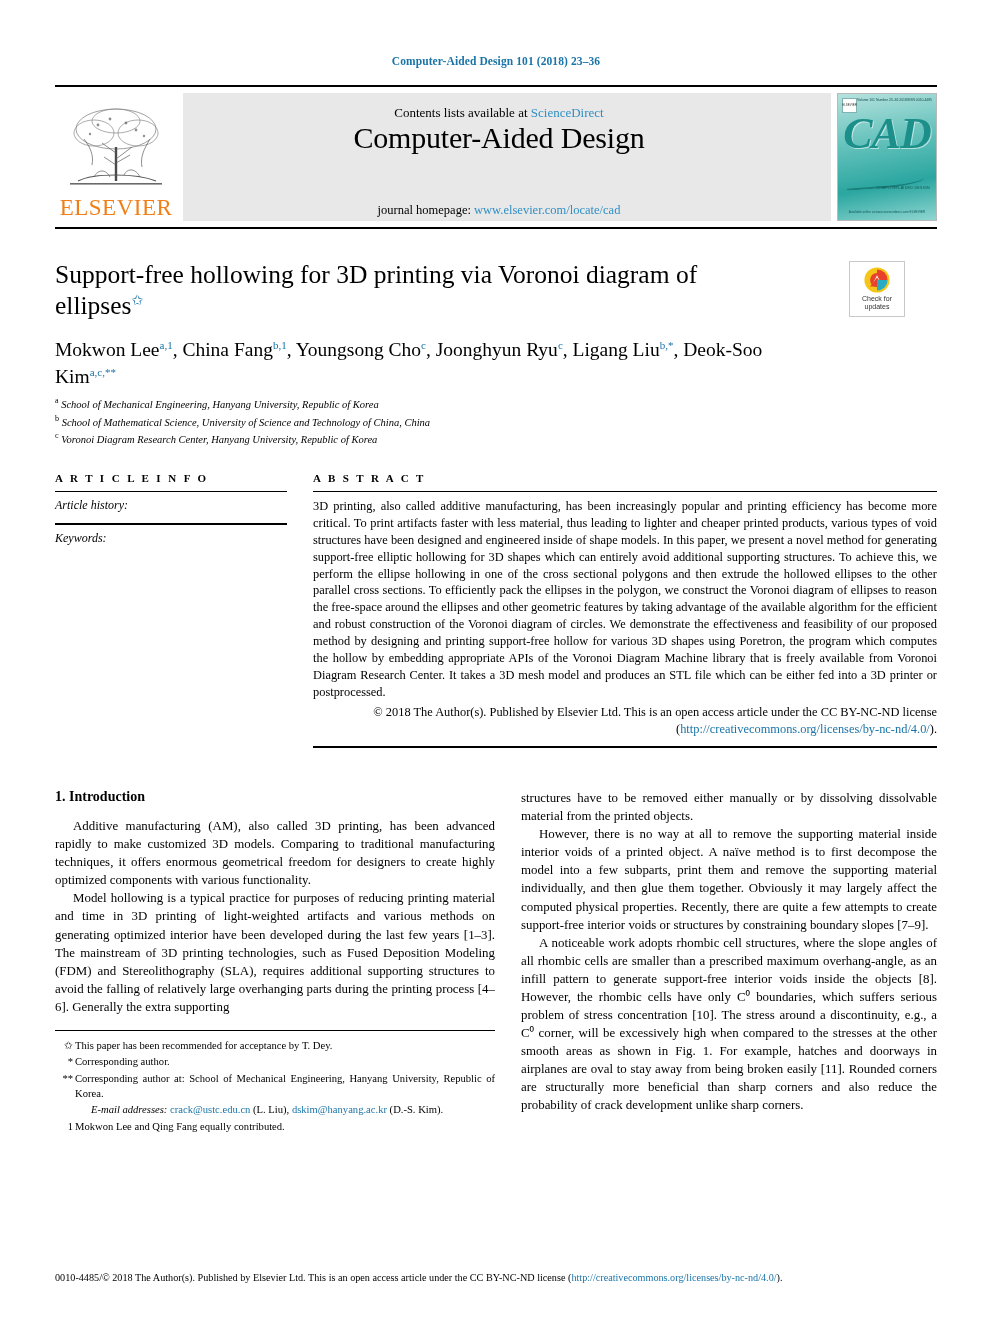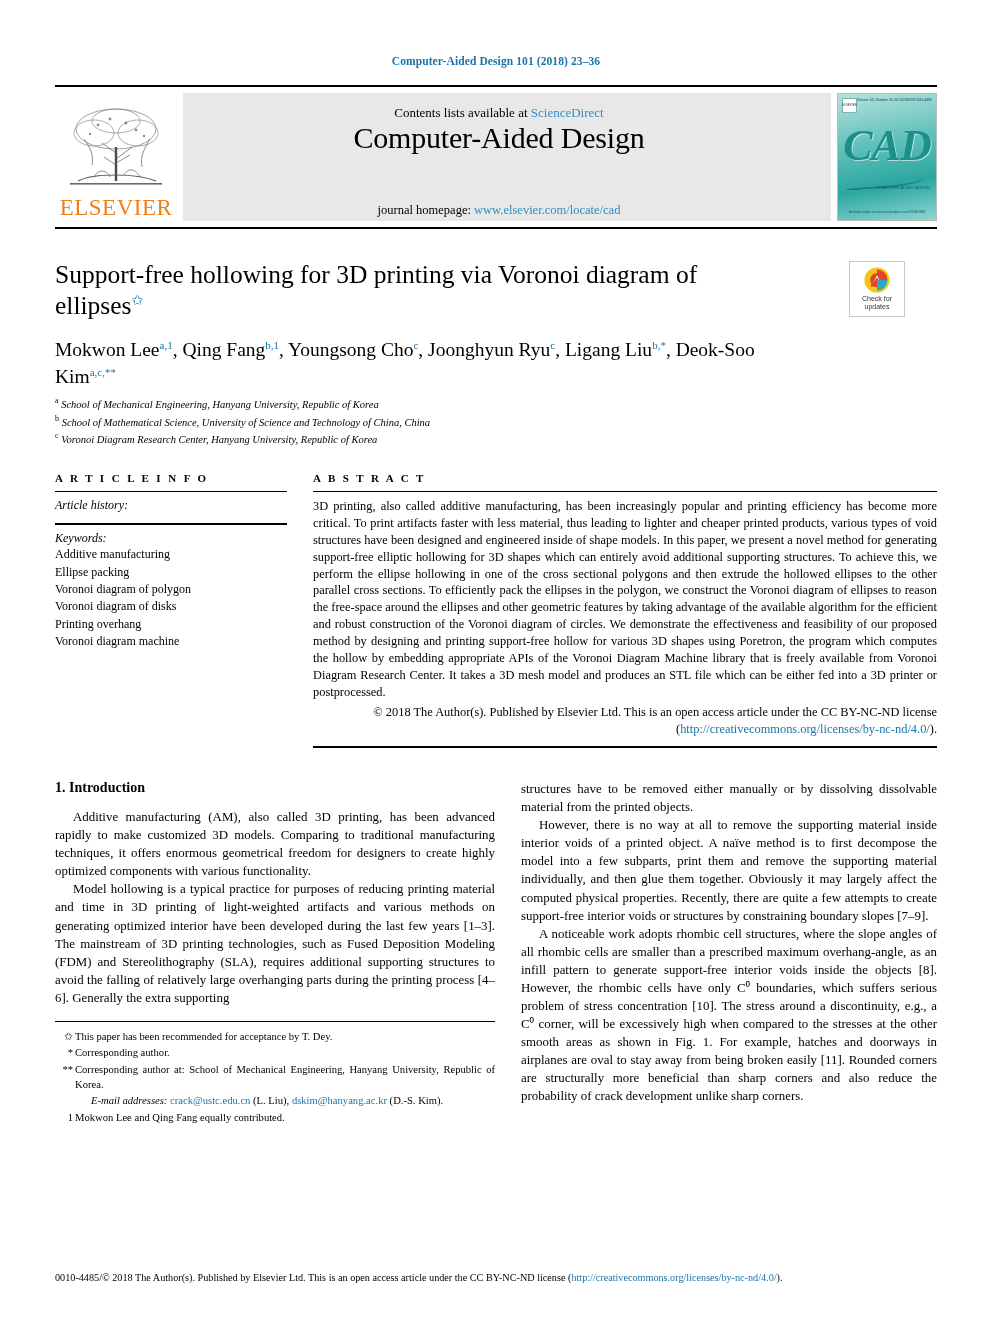--- a/index.html
+++ b/index.html
@@ -103,21 +103,21 @@
     position:absolute; top:4px; left:4px; right:4px;
     display:flex; justify-content:space-between; align-items:flex-start;
     font-size:3.4px; color:#14494a; font-family:"Liberation Sans",sans-serif;
   }
   .cover-els {
     width:13px;height:13px;background:#fff;border:.5px solid #7fb3b1;
     display:flex;align-items:center;justify-content:center;
     font-size:3px;line-height:1.05;color:#333;text-align:center;
   }
   .cad-word {
-    position:absolute; top:26px; left:0; right:0;
+    position:absolute; top:14px; left:0; right:0;
     text-align:center;
     font-family:"Liberation Serif", serif;
     font-size:44px;
     font-style:italic;
     font-weight:bold;
     color:#1d8f8a;
     text-shadow: 1px 1px 0 rgba(255,255,255,.55);
     letter-spacing:-1px;
   }
   .cad-swoosh {
@@ -209,21 +209,21 @@
     font-size: 12.4px;
     line-height: 1.36;
     text-align: right;
     margin-top: 4px;
   }
   .abstract-copy .lic-url { color:#1a74a8; }
   .abs-rule-bottom { border-top: 2.4px solid #000; margin-top: 8px; }
 
   
   .body-cols {
-    margin-top: 32px;
+    margin-top: 41px;
     display: flex;
     gap: 26px;
   }
   .bcol { flex: 1 1 0; }
   .sect-title {
     font-size: 14px;
     font-weight: bold;
     margin: 0 0 12px 0;
   }
   .para {
@@ -353,21 +353,21 @@
         <path d="M29 16 A13 13 0 0 1 16 29 L16 16 Z" fill="#29abc4"></path>
       </svg>
       <div class="crossmark-text">
         <span>Check for</span><br>
         <span>updates</span>
       </div>
     </div>
 
     <div class="authors">
       <span><span>Mokwon Lee</span><sup>a,1</sup></span>,
-      <span><span>Qing Fang</span><sup>b,1</sup></span>,
+      <span><span>China Fang</span><sup>b,1</sup></span>,
       <span><span>Youngsong Cho</span><sup>c</sup></span>,
       <span><span>Joonghyun Ryu</span><sup>c</sup></span>,
       <span><span>Ligang Liu</span><sup>b,*</sup></span>,
       <span><span>Deok-Soo Kim</span><sup>a,c,**</sup></span>
     </div>
 
     <div class="affiliations">
       <div><sup>a</sup> <span>School of Mechanical Engineering, Hanyang University, Republic of Korea</span></div>
       <div><sup>b</sup> <span>School of Mathematical Science, University of Science and Technology of China, China</span></div>
       <div><sup>c</sup> <span>Voronoi Diagram Research Center, Hanyang University, Republic of Korea</span></div>
@@ -375,28 +375,20 @@
   </div>
 
   <div class="info-abstract">
 
     <div class="col-info">
       <div class="sec-head">A R T I C L E    I N F O</div>
       <div class="rule-thin"></div>
       <div class="info-italic">Article history:</div>
       <div class="rule-thick"></div>
       <div class="info-italic">Keywords:</div>
-      <div class="info-list">
-        <div>Additive manufacturing</div>
-        <div>Ellipse packing</div>
-        <div>Voronoi diagram of polygon</div>
-        <div>Voronoi diagram of disks</div>
-        <div>Printing overhang</div>
-        <div>Voronoi diagram machine</div>
-      </div>
     </div>
 
     <div class="col-abs">
       <div class="sec-head">A B S T R A C T</div>
       <div class="rule-thin"></div>
       <div class="abstract-body">3D printing, also called additive manufacturing, has been increasingly popular and printing efficiency has become more critical. To print artifacts faster with less material, thus leading to lighter and cheaper printed products, various types of void structures have been designed and engineered inside of shape models. In this paper, we present a novel method for generating support-free elliptic hollowing for 3D shapes which can entirely avoid additional supporting structures. To achieve this, we perform the ellipse hollowing in one of the cross sectional polygons and then extrude the hollowed ellipses to the other parallel cross sections. To efficiently pack the ellipses in the polygon, we construct the Voronoi diagram of ellipses to reason the free-space around the ellipses and other geometric features by taking advantage of the available algorithm for the efficient and robust construction of the Voronoi diagram of circles. We demonstrate the effectiveness and feasibility of our proposed method by designing and printing support-free hollow for various 3D shapes using Poretron, the program which computes the hollow by embedding appropriate APIs of the Voronoi Diagram Machine library that is freely available from Voronoi Diagram Research Center. It takes a 3D mesh model and produces an STL file which can be either fed into a 3D printer or postprocessed.</div>
       <div class="abstract-copy">
         <span>© 2018 The Author(s). Published by Elsevier Ltd. This is an open access article under the CC BY-NC-ND license (</span><span class="lic-url">http://creativecommons.org/licenses/by-nc-nd/4.0/</span><span>).</span>
       </div>
       <div class="abs-rule-bottom"></div>

